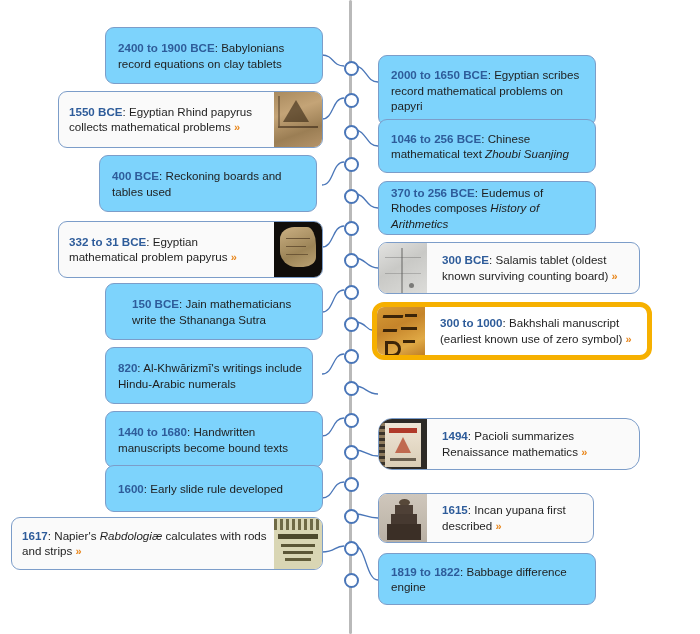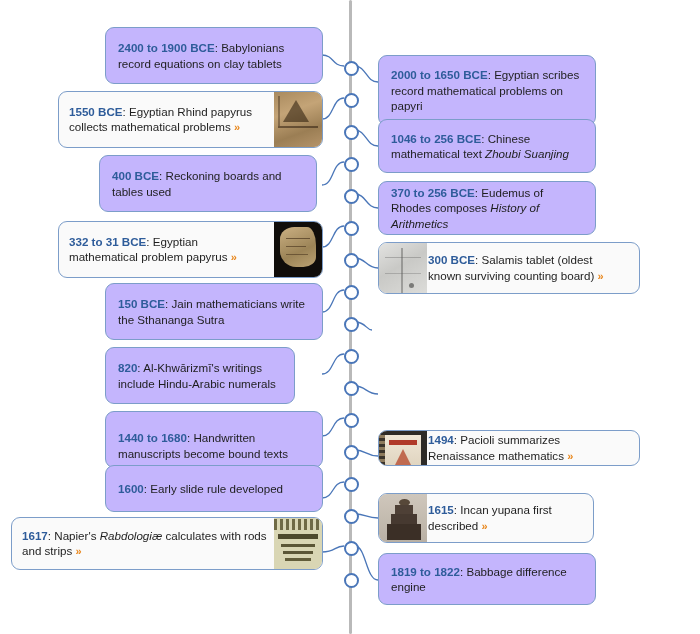--- a/index.html
+++ b/index.html
@@ -24,32 +24,32 @@
   .wires{position:absolute;left:0;top:0;width:700px;height:634px;z-index:1;}
   .wires path{fill:none;stroke:#4a76b8;stroke-width:1.3px;}
 
   
   .card{
     position:absolute;box-sizing:border-box;
     border:1px solid #7c9dc9;border-radius:9px;
     background:#fafafa;overflow:hidden;
     display:flex;align-items:stretch;z-index:3;
   }
-  .card.plain{background:#c4b5fd;}
+  .card.plain{background:#7dd3fc;}
   .card.hl{
     border:5px solid #f6b000;border-radius:12px;background:#ffffff;
     z-index:5;
   }
   .card .txt{
     flex:1 1 auto;display:flex;align-items:center;
     font-size:11.6px;line-height:15.5px;color:#1e1e1e;
     padding:6px 10px 6px 12px;
   }
   .card.hasimg.left .txt{padding-left:10px;padding-right:6px;}
-  .card.hasimg.right .txt{padding-left:1px;}
+  .card.hasimg.right .txt{padding-left:15px;}
   .card .txt .inner{width:100%;}
   .date{color:#2e5c9a;font-weight:bold;}
   .it{font-style:italic;}
   .more{color:#e8861b;font-weight:bold;font-size:11px;}
 
   
   .thumb{
     flex:0 0 auto;width:48px;align-self:stretch;
     background:#cbb68a;position:relative;overflow:hidden;
   }
@@ -212,39 +212,39 @@
     </div>
       </div>
     <div class="thumb order-right t-papyrus">
       <i class="frag"></i>
         <i class="l1"></i>
         <i class="l2"></i>
         <i class="l3"></i>
     </div>
   </div>
 
-  <div class="card plain" style="left:105px;top:283px;width:218px;height:57px;">
+  <div class="card plain" style="left:105px;top:283px;width:218px;height:57px;padding-left:14px;">
     <div class="txt">
         <div class="inner">
       <span class="date">150 BCE</span><span>:</span>
       <span>Jain mathematicians write the Sthananga Sutra</span>
     </div>
       </div>
   </div>
 
-  <div class="card plain" style="left:105px;top:347px;width:190px;height:57px;">
+  <div class="card plain" style="left:105px;top:347px;width:208px;height:57px;">
     <div class="txt">
         <div class="inner">
       <span class="date">820</span><span>:</span>
       <span>Al-Khwārizmī's writings include Hindu-Arabic numerals</span>
     </div>
       </div>
   </div>
 
-  <div class="card plain" style="left:105px;top:411px;width:218px;height:57px;align-items:flex-end;">
+  <div class="card plain" style="left:105px;top:411px;width:218px;height:57px;">
     <div class="txt">
         <div class="inner">
       <span class="date">1440 to 1680</span><span>:</span>
       <span>Handwritten manuscripts become bound texts</span>
     </div>
       </div>
   </div>
 
   <div class="card plain" style="left:105px;top:465px;width:218px;height:47px;">
     <div class="txt">
@@ -312,23 +312,40 @@
     </div>
     <div class="txt">
         <div class="inner">
       <span class="date">300 BCE</span><span>:</span>
       <span>Salamis tablet (oldest known surviving counting board)</span>
       <span class="more">»</span>
     </div>
       </div>
   </div>
 
-
-
-  <div class="card hasimg right" style="left:378px;top:430px;width:262px;height:36px;">
+  <div class="card hasimg right hl" style="left:372px;top:302px;width:280px;height:58px;">
+    <div class="thumb order-left t-bakh">
+      <i class="m1"></i>
+        <i class="m2"></i>
+        <i class="m3"></i>
+        <i class="m4"></i>
+        <i class="m5"></i>
+        <i class="m6"></i>
+    </div>
+    <div class="txt">
+        <div class="inner">
+      <span class="date">300 to 1000</span><span>:</span>
+      <span>Bakhshali manuscript (earliest known use of zero symbol)</span>
+      <span class="more">»</span>
+    </div>
+      </div>
+  </div>
+
+
+  <div class="card hasimg right" style="left:378px;top:418px;width:262px;height:52px;border-radius:14px;">
     <div class="thumb order-left t-pacioli">
       <i class="pg"></i>
         <i class="hd"></i>
         <i class="cone"></i>
         <i class="ft"></i>
         <i class="bn"></i>
     </div>
     <div class="txt">
         <div class="inner">
       <span class="date">1494</span><span>:</span>

